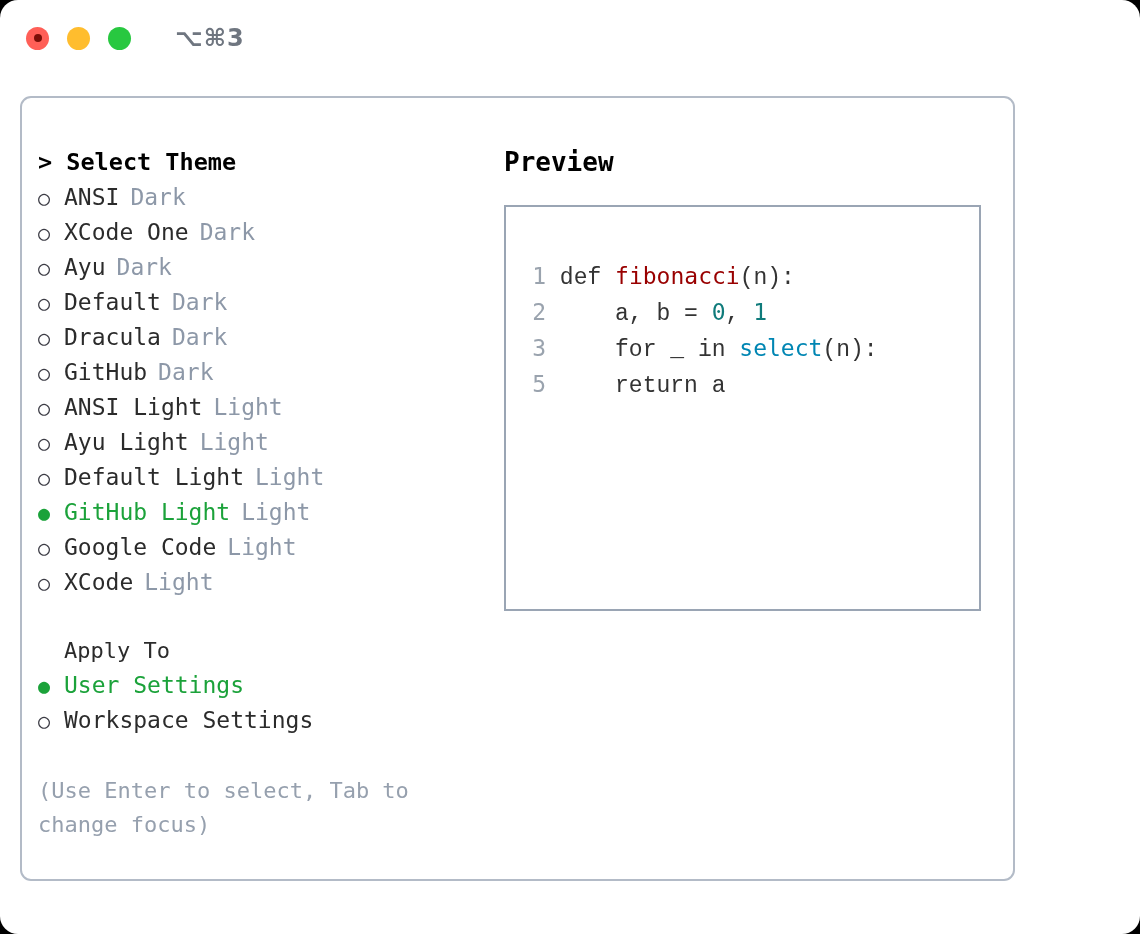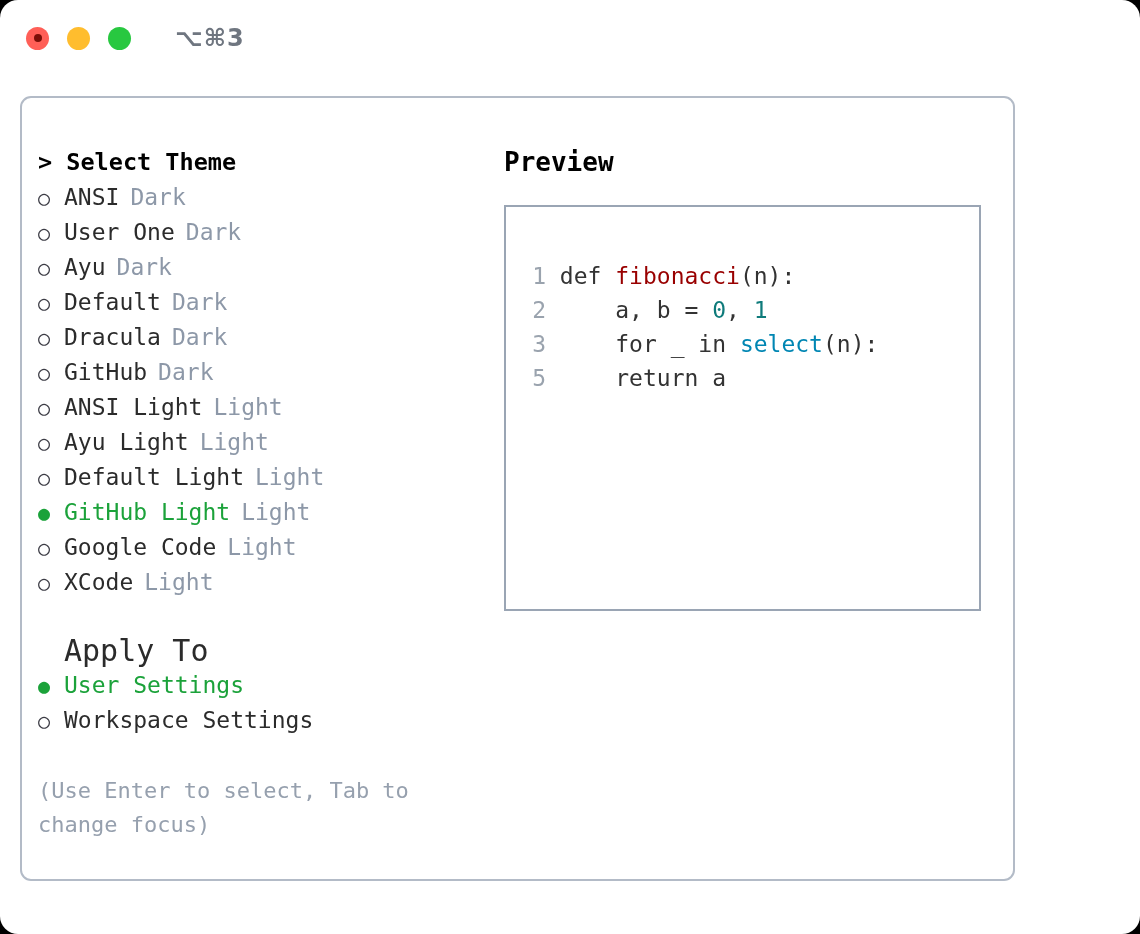--- a/index.html
+++ b/index.html
@@ -88,21 +88,21 @@
 
   
   #left-pane {
     width: 465px;
     padding-left: 16px;
     box-sizing: border-box;
   }
 
   .mono-line {
     font-family: "DejaVu Sans Mono", monospace;
-    font-size: 30px;
+    font-size: 22px;
     line-height: 34px;
     white-space: pre;
     color: #2b2b2b;
   }
 
   #select-theme-header {
     font-weight: bold;
     color: #000000;
     font-size: 23.5px;
     line-height: 36px;
@@ -192,21 +192,21 @@
   }
   .lno {
     color: #9aa3ae;
     display: inline-block;
     width: 22px;
     text-align: right;
   }
   .tok-fn     { color: #990000; font-weight: normal; }
   .tok-num    { color: #0f7b7b; }
   .tok-builtin{ color: #0086b3; }
-  .tok-plain  { color: #333333; }
+  .tok-plain  { color: #333333; font-family: Liberation Mono, monospace; }
 
   .diff-gap { height: 34px; }
   .diff-ctx { color: #7d7d7d; }
   .diff-del { color: #cc0000; }
   .diff-add { color: #13c013; }
 </style>
 </head>
 <body>
 
 <div id="app-window">
@@ -224,21 +224,21 @@
 
   <div id="main-card">
     <div id="card-body">
 
       <div id="left-pane">
 
         <div class="mono-line" id="select-theme-header">&gt; Select Theme</div>
 
         <div id="theme-list">
             <div class="theme-row"><span class="marker">○</span><span class="theme-name">ANSI</span><span class="theme-cat">Dark</span></div>
-            <div class="theme-row"><span class="marker">○</span><span class="theme-name">User One</span><span class="theme-cat">Dark</span></div>
+            <div class="theme-row"><span class="marker">○</span><span class="theme-name">XCode One</span><span class="theme-cat">Dark</span></div>
             <div class="theme-row"><span class="marker">○</span><span class="theme-name">Ayu</span><span class="theme-cat">Dark</span></div>
             <div class="theme-row"><span class="marker">○</span><span class="theme-name">Default</span><span class="theme-cat">Dark</span></div>
             <div class="theme-row"><span class="marker">○</span><span class="theme-name">Dracula</span><span class="theme-cat">Dark</span></div>
             <div class="theme-row"><span class="marker">○</span><span class="theme-name">GitHub</span><span class="theme-cat">Dark</span></div>
             <div class="theme-row"><span class="marker">○</span><span class="theme-name">ANSI Light</span><span class="theme-cat">Light</span></div>
             <div class="theme-row"><span class="marker">○</span><span class="theme-name">Ayu Light</span><span class="theme-cat">Light</span></div>
             <div class="theme-row"><span class="marker">○</span><span class="theme-name">Default Light</span><span class="theme-cat">Light</span></div>
             <div class="theme-row selected"><span class="marker">●</span><span class="theme-name">GitHub Light</span><span class="theme-cat">Light</span></div>
             <div class="theme-row"><span class="marker">○</span><span class="theme-name">Google Code</span><span class="theme-cat">Light</span></div>
             <div class="theme-row"><span class="marker">○</span><span class="theme-name">XCode</span><span class="theme-cat">Light</span></div>

